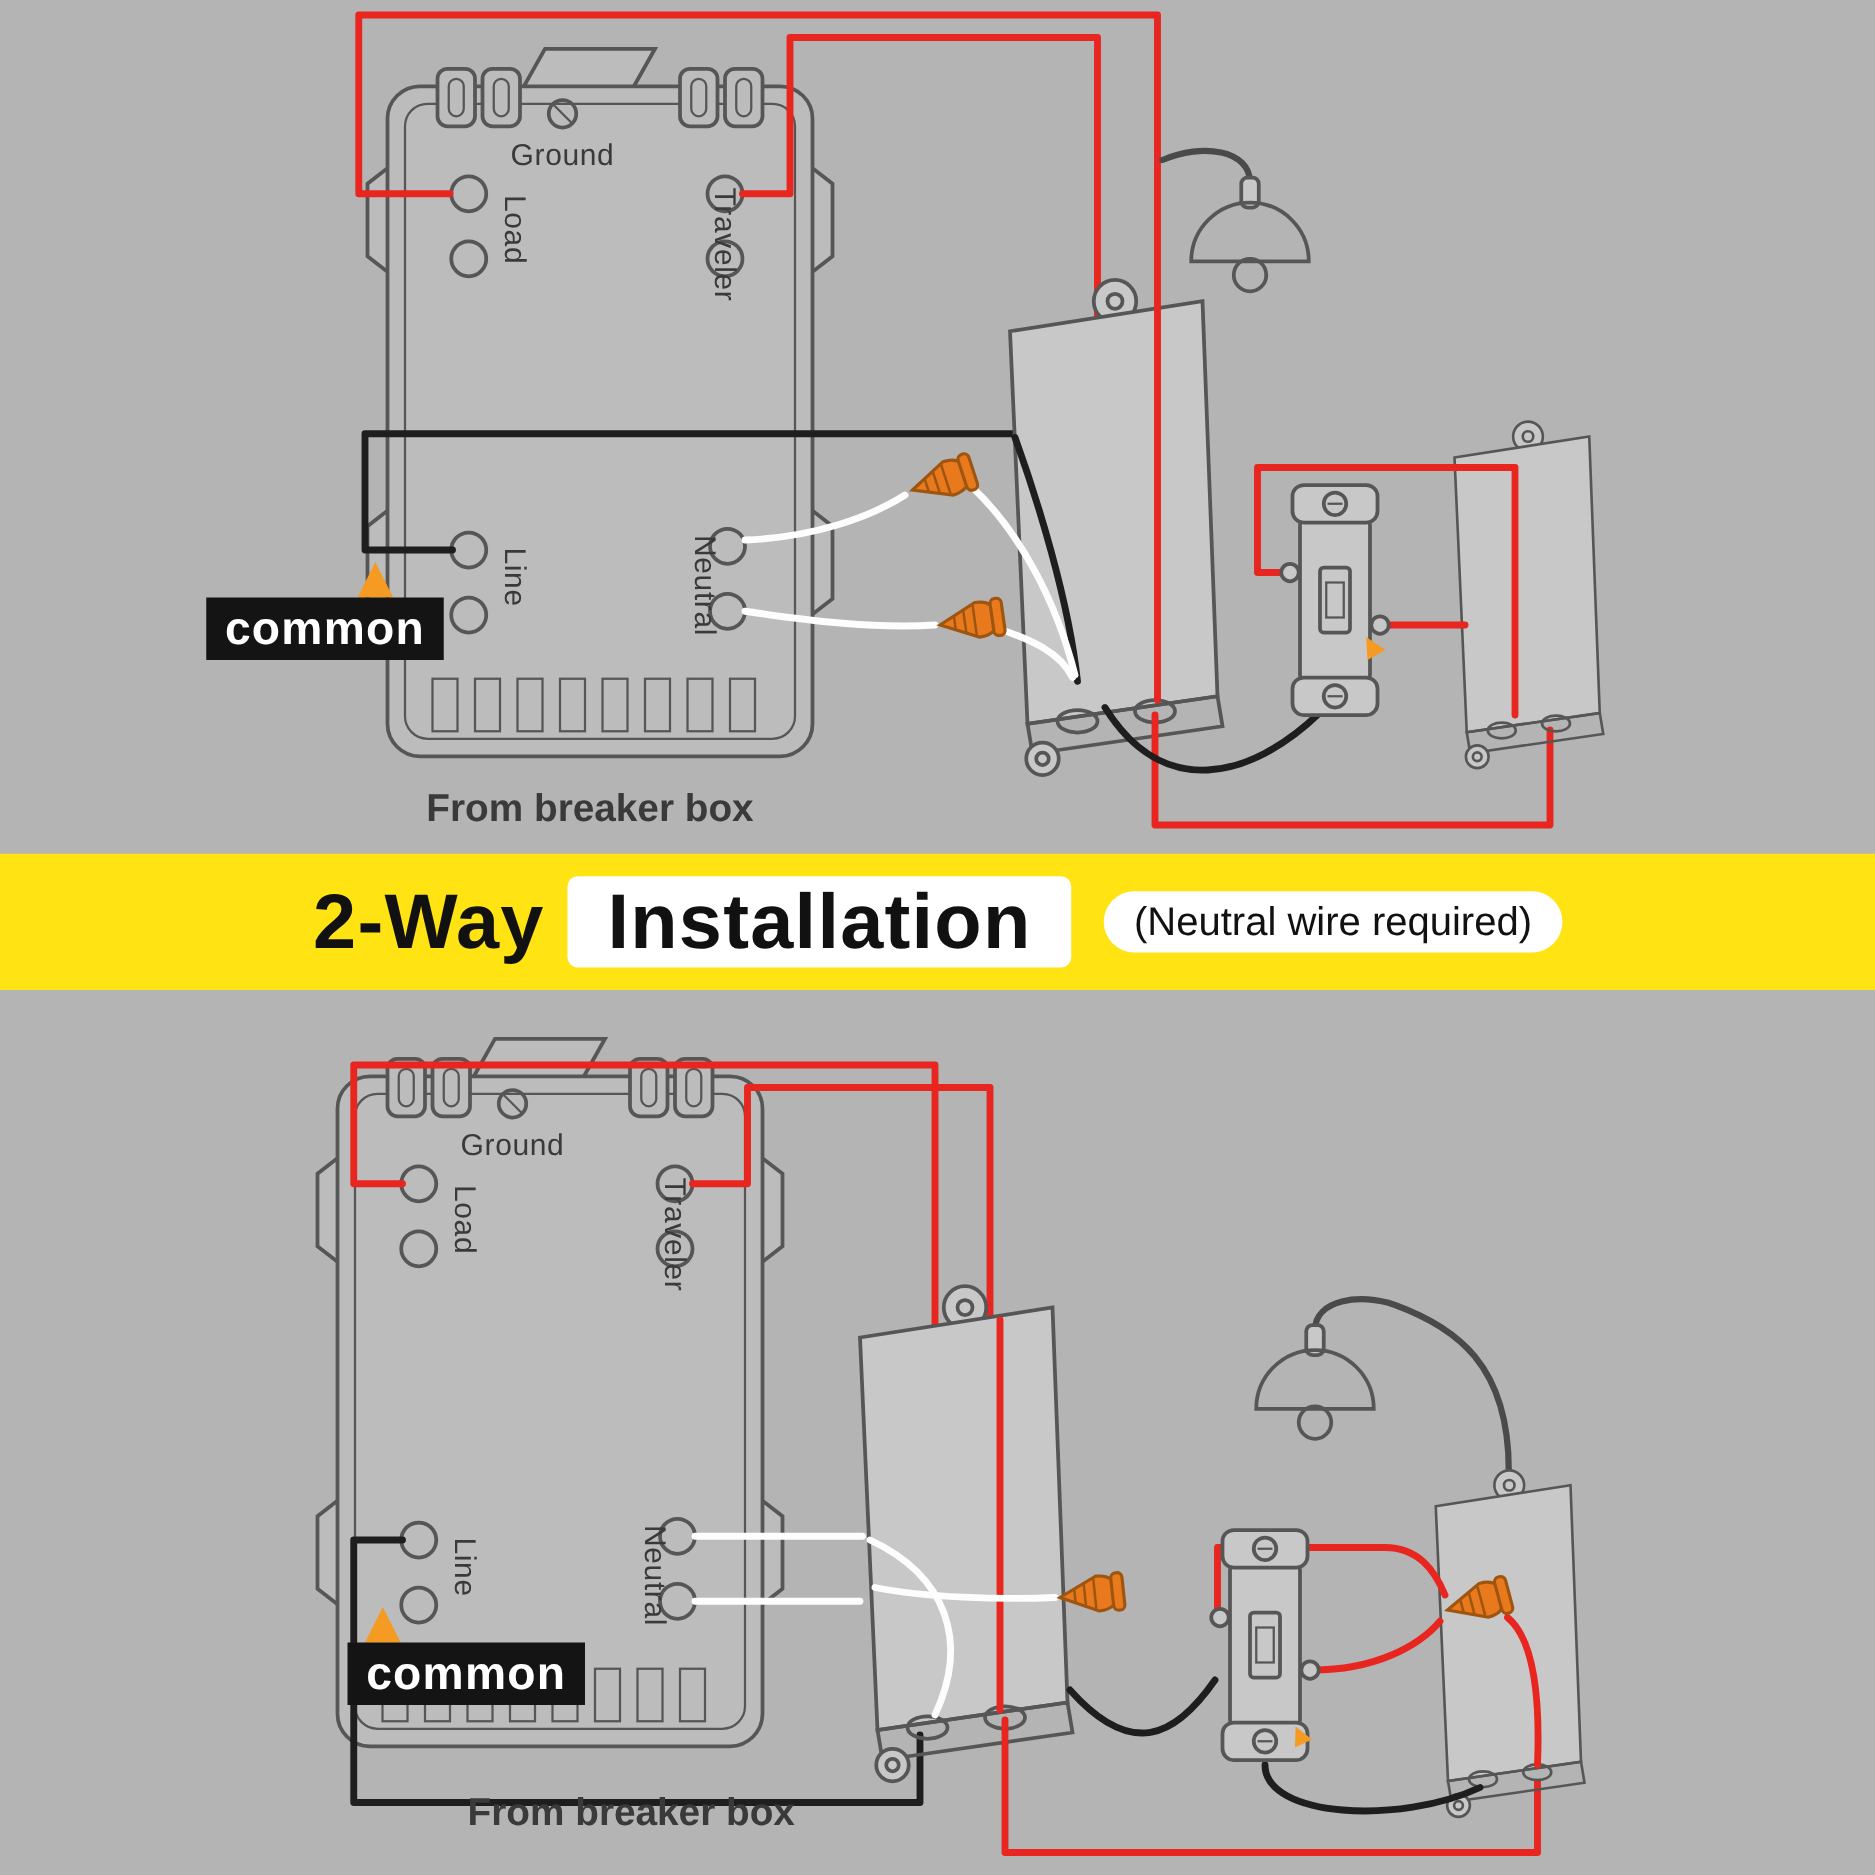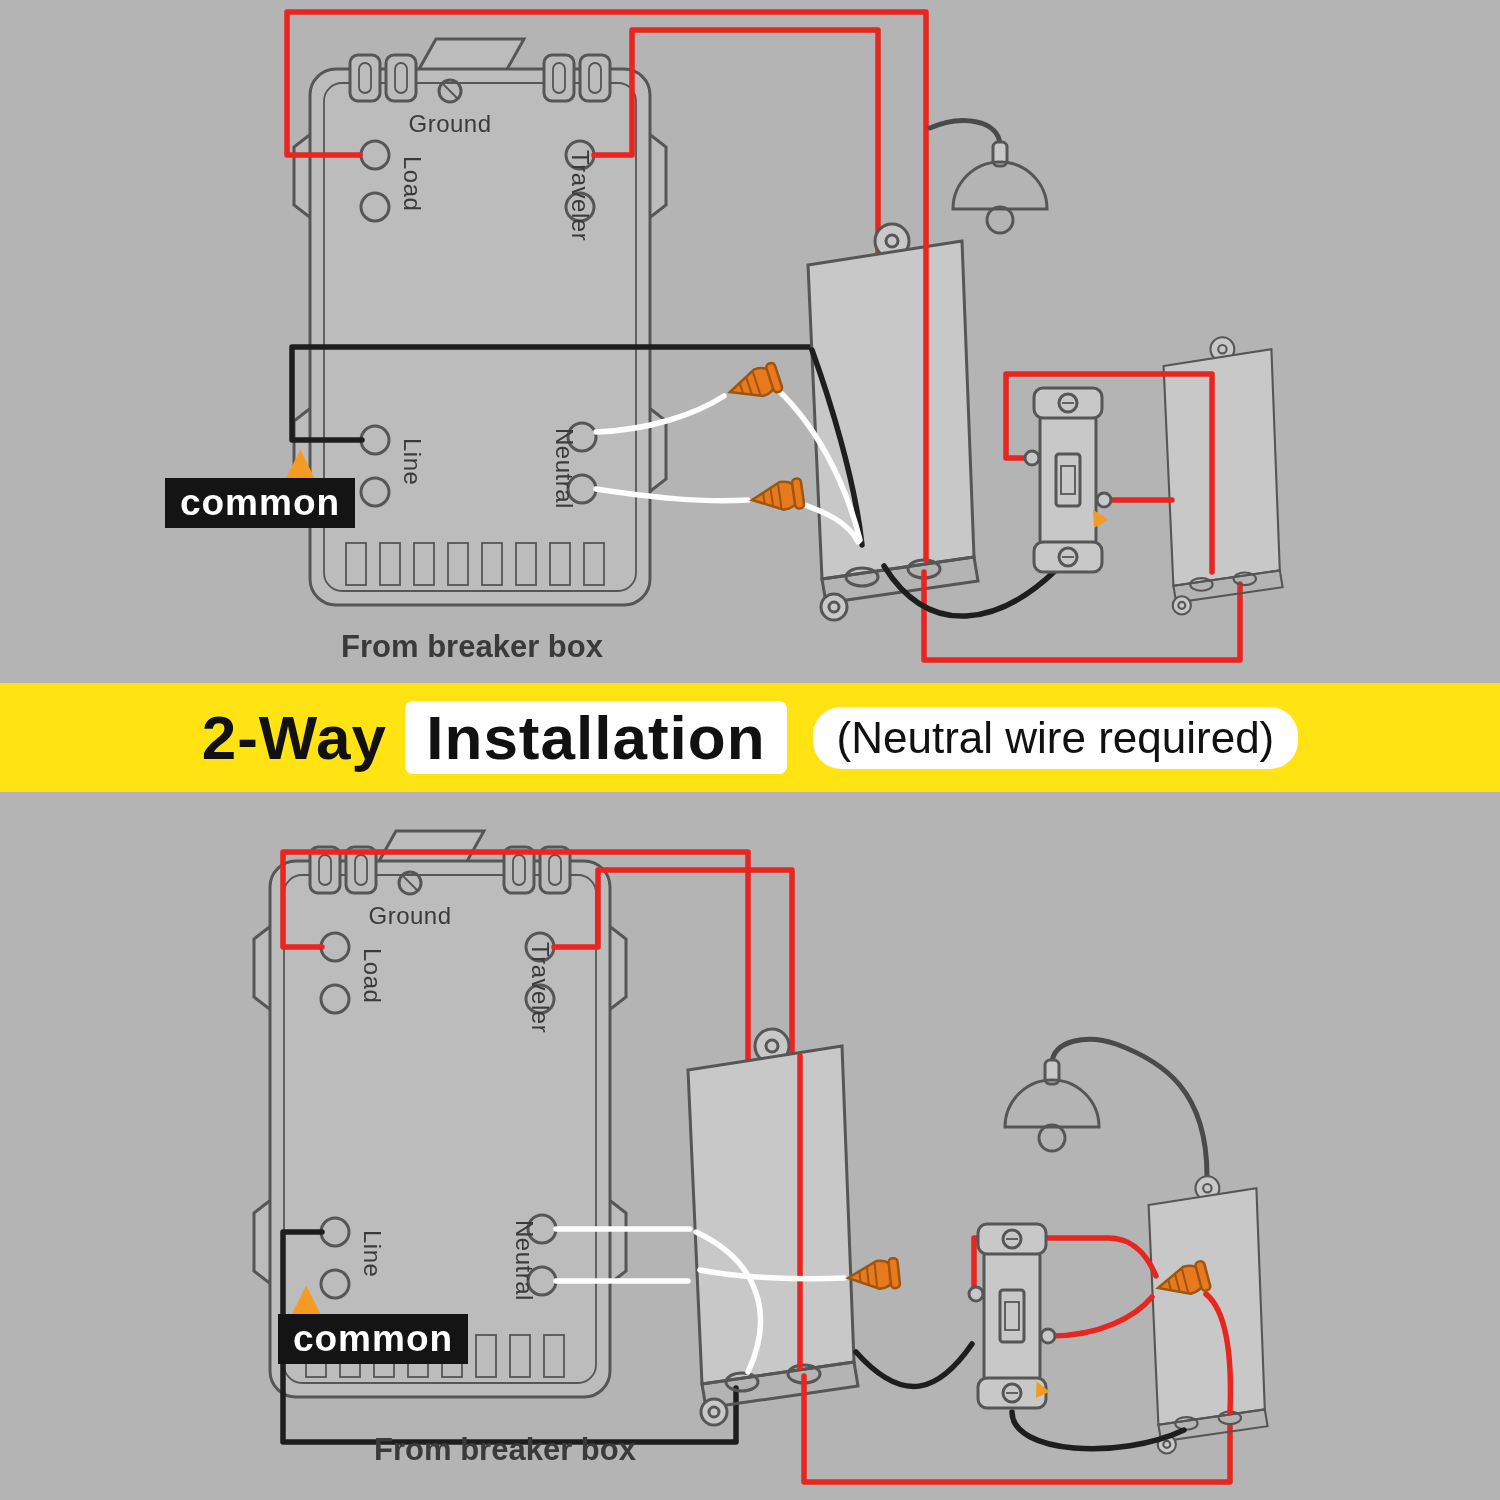--- a/index.html
+++ b/index.html
@@ -4,22 +4,22 @@
 <style>
   * { margin:0; padding:0; box-sizing:border-box; }
   html,body { width:1500px; height:1500px; }
   body { font-family:"Liberation Sans", sans-serif; background:#b4b4b4; overflow:hidden; }
   .page { width:1500px; height:1500px; display:flex; flex-direction:column; }
   .section { background:#b4b4b4; }
   svg { display:block; }
 
   .banner { height:109px; background:#ffe312; display:flex; align-items:center; justify-content:center; gap:26px; }
   .banner .title { font-size:62px; font-weight:bold; color:#111; letter-spacing:1px; white-space:nowrap; }
-  .banner .hl { background:#ffffff; padding:2px 21px; border-radius:8px; }
-  .banner .subtitle { font-size:44px; color:#111; background:#ffffff; border-radius:28px; padding:6px 24px; white-space:nowrap; }
+  .banner .hl { background:#ffffff; padding:2px 32px; border-radius:8px; }
+  .banner .subtitle { font-size:32px; color:#111; background:#ffffff; border-radius:28px; padding:6px 24px; white-space:nowrap; }
 
   .ln { stroke:#565656; stroke-width:3; fill:none; }
   .thin { stroke-width:1.8; }
   .fill-dev { fill:#bcbcbc; }
   .fill-box { fill:#c8c8c8; }
   .wire { fill:none; stroke-linecap:round; stroke-linejoin:round; }
   .w-red { stroke:#e8251f; stroke-width:5.5; }
   .w-black { stroke:#1e1e1e; stroke-width:5.5; }
   .w-white { stroke:#fdfdfd; stroke-width:5.5; }
   .w-gray { stroke:#4a4a4a; stroke-width:5; }

